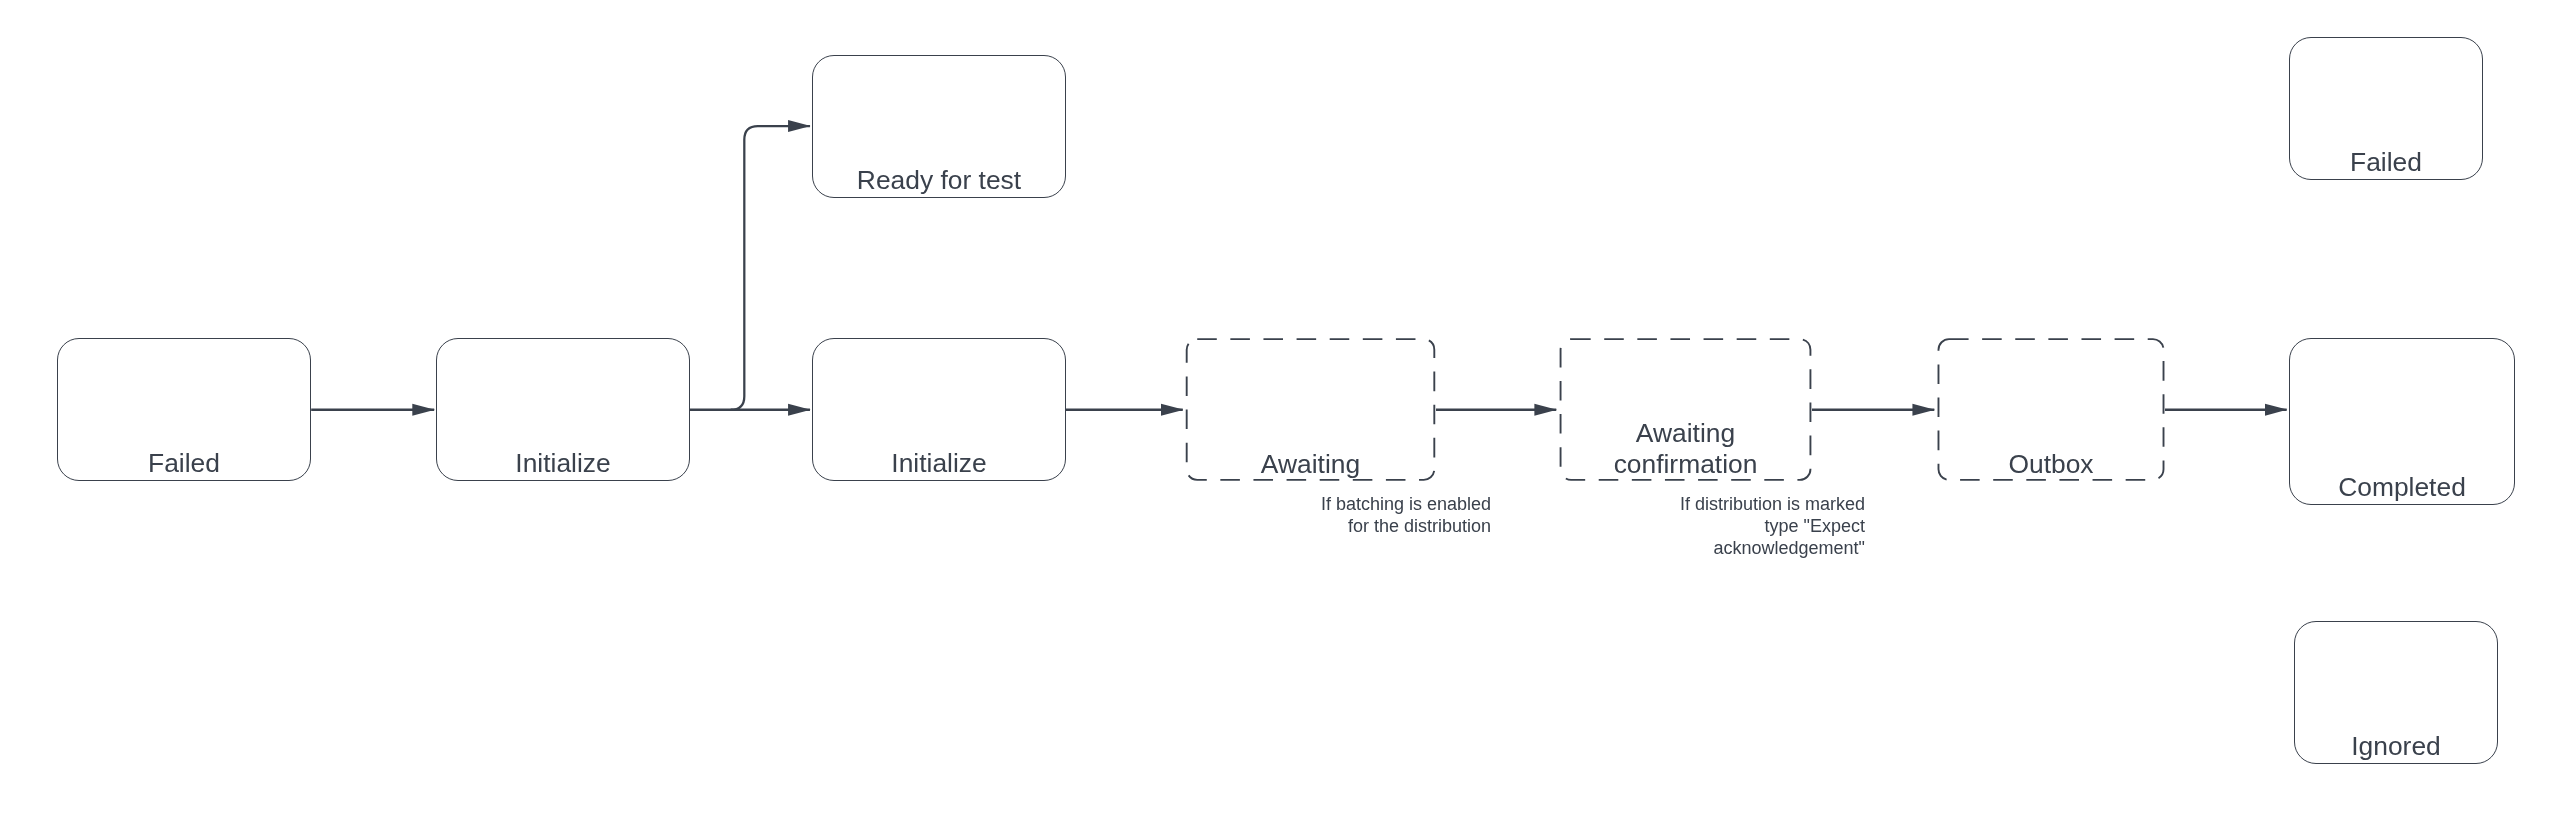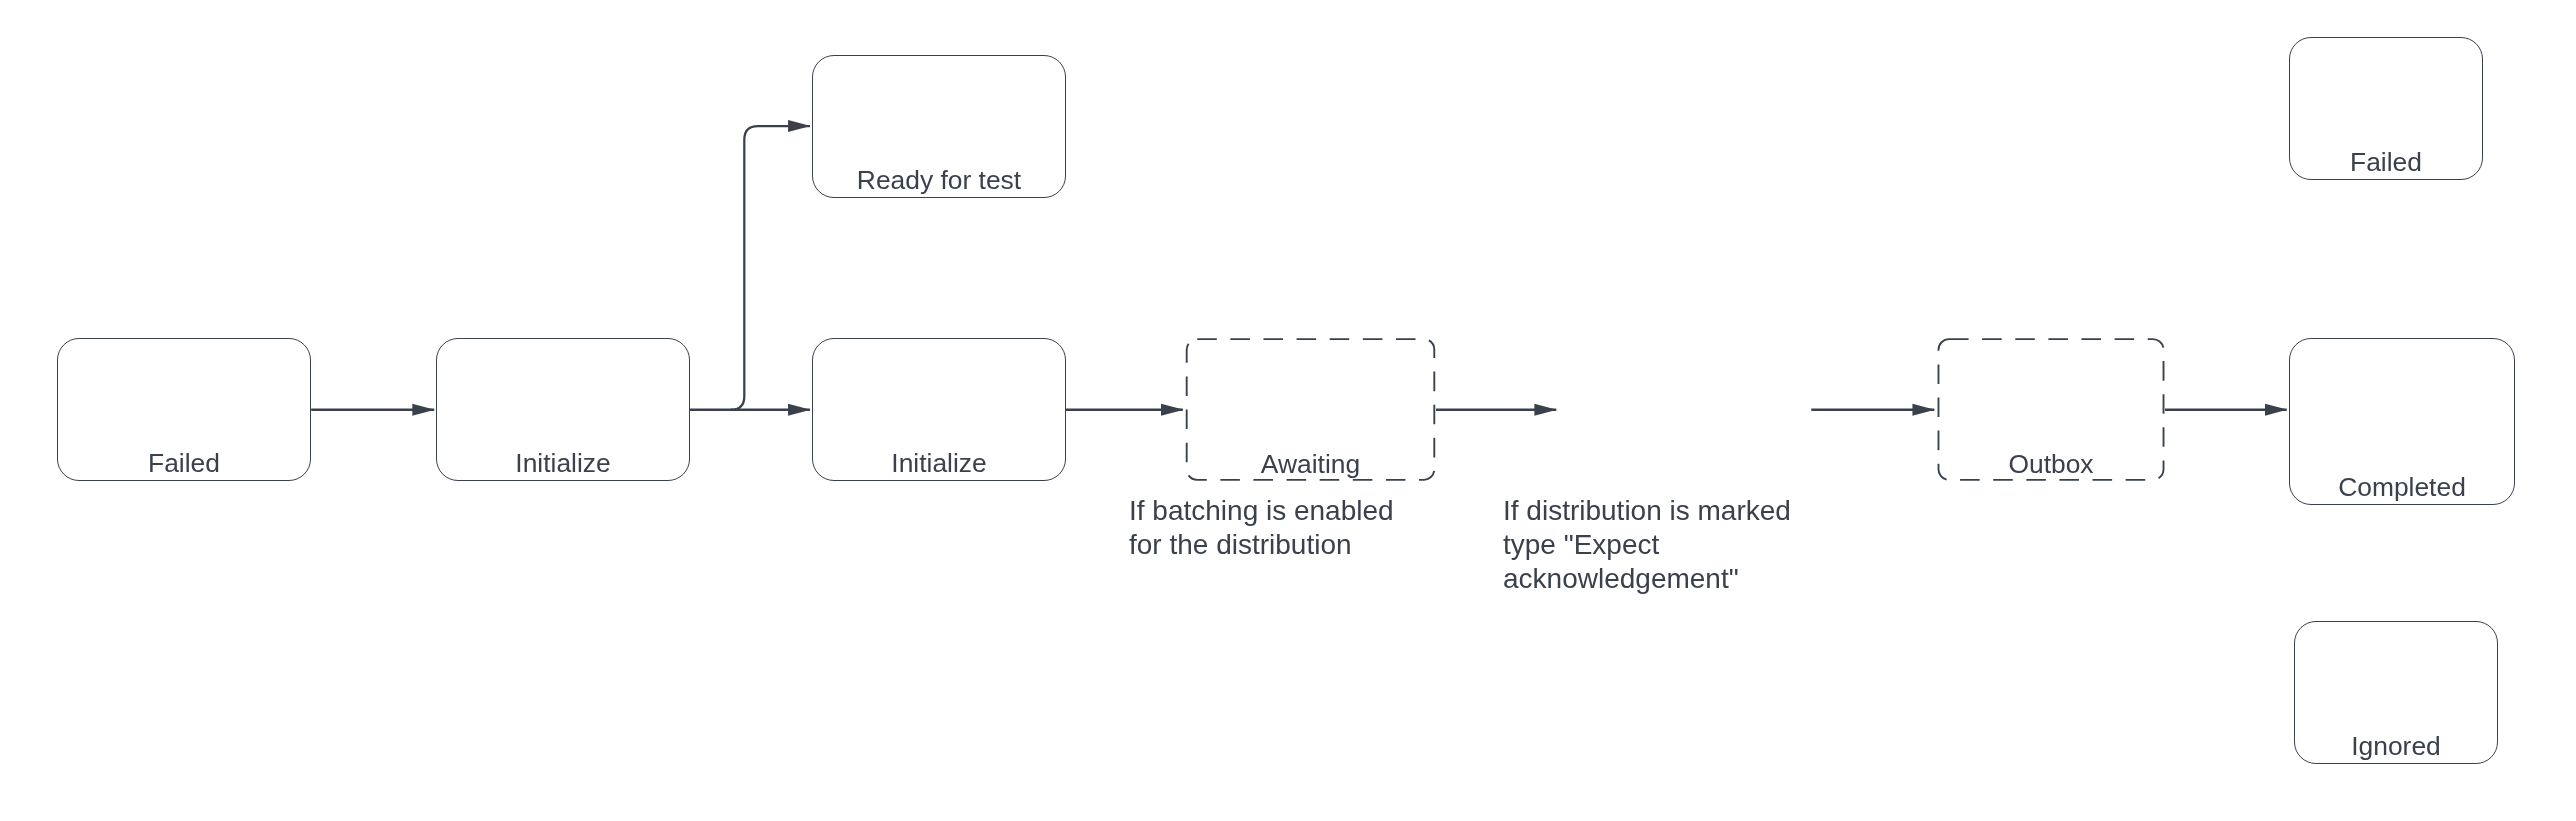--- a/index.html
+++ b/index.html
@@ -47,23 +47,23 @@
   }
   .node .label {
     position: relative;
     font-size: 26.4px;
     line-height: 1.2;
     padding: 0 15px;
     color: var(--ink);
   }
   .caption {
     position: absolute;
-    font-size: 28px;
+    font-size: 18px;
     line-height: 1.22;
-    text-align: left;
+    text-align: right;
     white-space: pre-line;
     color: var(--ink);
   }
 </style>
 </head>
 <body>
 
 <div id="canvas">
 
   <svg id="edges" xmlns="http://www.w3.org/2000/svg" viewBox="0 0 3413 1088" width="2576" height="821">
@@ -97,20 +97,26 @@
     <span class="label">Initialize</span>
   </div>
 
   <div class="node" style="left:1185px; top:338px; width:251px; height:143px">
     <svg class="dash" width="251" height="143" viewBox="0 0 332 190" xmlns="http://www.w3.org/2000/svg">
       <rect x="1.5" y="1.5" width="329" height="187" rx="14" ry="14"></rect>
     </svg>
     <span class="label">Awaiting</span>
   </div>
 
+  <div class="node" style="left:1559px; top:338px; width:253px; height:143px">
+    <svg class="dash" width="253" height="143" viewBox="0 0 335 190" xmlns="http://www.w3.org/2000/svg">
+      <rect x="1.5" y="1.5" width="332" height="187" rx="14" ry="14"></rect>
+    </svg>
+    <span class="label">Awaiting confirmation</span>
+  </div>
 
   <div class="node" style="left:1937px; top:338px; width:228px; height:143px">
     <svg class="dash" width="228" height="143" viewBox="0 0 302 190" xmlns="http://www.w3.org/2000/svg">
       <rect x="1.5" y="1.5" width="299" height="187" rx="14" ry="14"></rect>
     </svg>
     <span class="label">Outbox</span>
   </div>
 
   <div class="node solid" style="left:2289px; top:338px; width:226px; height:167px">
     <span class="label">Completed</span>

